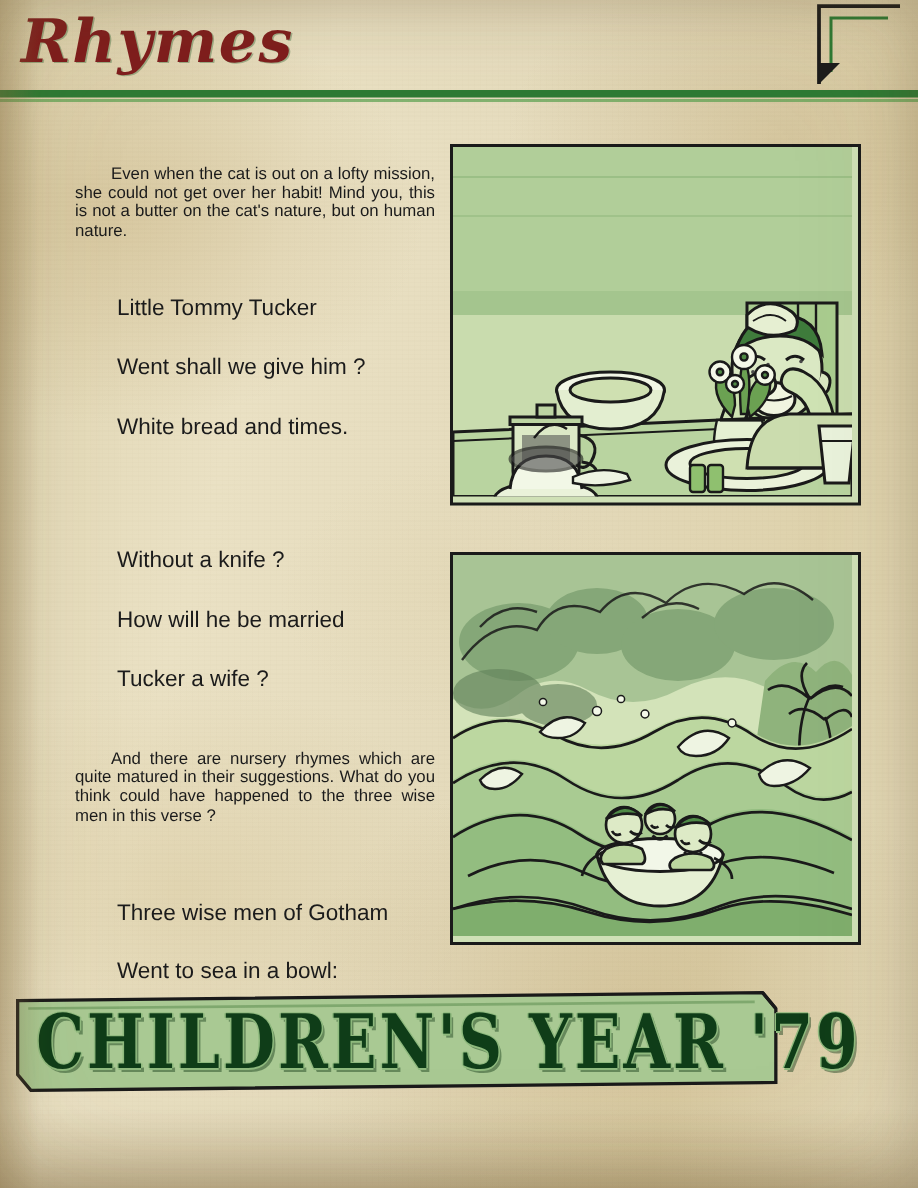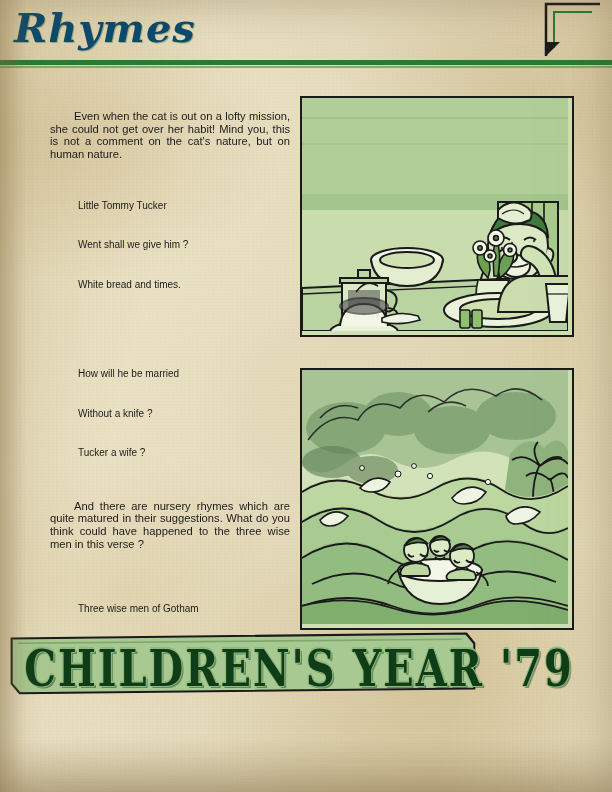--- a/index.html
+++ b/index.html
@@ -74,21 +74,21 @@
     opacity: .7;
   }
   .rhymes-title {
     position: absolute;
     left: 14px; top: 4px;
     font-family: "DejaVu Serif", serif;
     font-style: italic;
     font-weight: bold;
     font-size: 40px;
     letter-spacing: 1px;
-    color: #0c4a6e;
+    color: #7f1d1d;
     text-shadow: 1px 1px 0 rgba(30,90,40,.35);
   }
   .corner-arrow {
     position: absolute;
     right: 10px; top: 2px;
     width: 58px; height: 56px;
   }
 
   
   .text-col {
@@ -100,21 +100,21 @@
     line-height: 12.6px;
     font-family: "Liberation Sans", sans-serif;
   }
   .para {
     text-align: justify;
     margin: 0 0 3px 0;
     text-indent: 24px;
   }
   .verse {
     margin: 12px 0 0 28px;
-    font-size: 10px;
+    font-size: 15px;
     line-height: 13.2px;
     white-space: pre-wrap;
   }
   .verse .ind1 { display: block; }
   .verse-gap { height: 11px; }
 
   
   .illus {
     position: absolute;
     border: 2px solid #1a1a1a;
@@ -126,22 +126,22 @@
     width: 270px; height: 237px;
   }
   .illus-bottom {
     left: 300px; top: 368px;
     width: 270px; height: 258px;
   }
 
   
   .footer-banner {
     position: absolute;
-    left: 10px; top: 632px;
-    width: 466px; height: 78px;
+    left: 10px; top: 660px;
+    width: 509px; height: 78px;
   }
   .footer-inner {
     position: absolute;
     inset: 0;
   }
   .footer-title {
     position: absolute;
     left: 0px; top: 6px;
     width: 578px;
     text-align: center;
@@ -180,33 +180,33 @@
     <svg class="corner-arrow" viewBox="0 0 58 56">
       <polyline points="2,54 2,2 56,2" fill="none" stroke="#1a1a1a" stroke-width="2.5"></polyline>
       <polyline points="10,46 10,10 48,10" fill="none" stroke="#2d7a34" stroke-width="2"></polyline>
       <polygon points="2,54 16,40 2,40" fill="#1a1a1a"></polygon>
     </svg>
   </div>
   <div class="header-rule"></div>
   <div class="header-rule2"></div>
 
   <div class="text-col">
-    <p class="para">Even when the cat is out on a lofty mission, she could not get over her habit! Mind you, this is not a comment on the cat's nature, but on human nature.</p>
+    <p class="para">Even when the cat is out on a lofty mission, she could not get over her habit! Mind you, this is not a butter on the cat's nature, but on human nature.</p>
 
     <div class="verse">
       <span class="ind1">Little Tommy Tucker</span>
       <span class="ind1">Went shall we give him ?</span>
       <span class="ind1">White bread and times.</span>
     </div>
 
     <div class="verse-gap"></div>
 
     <div class="verse">
+      <span class="ind1">Without a knife ?</span>
       <span class="ind1">How will he be married</span>
-      <span class="ind1">Without a knife ?</span>
       <span class="ind1">Tucker a wife ?</span>
     </div>
 
     <div style="height:14px"></div>
 
     <p class="para">And there are nursery rhymes which are quite matured in their suggestions. What do you think could have happened to the three wise men in this verse ?</p>
 
     <div style="height:10px"></div>
 
     <div class="verse">

